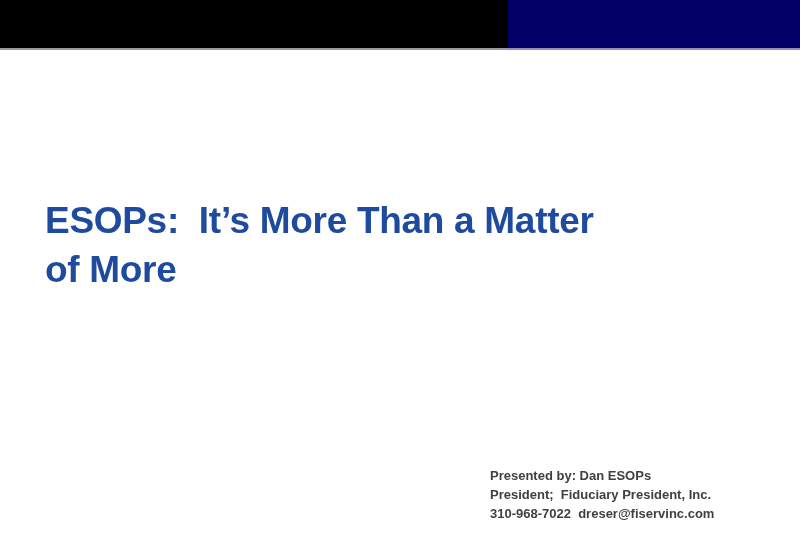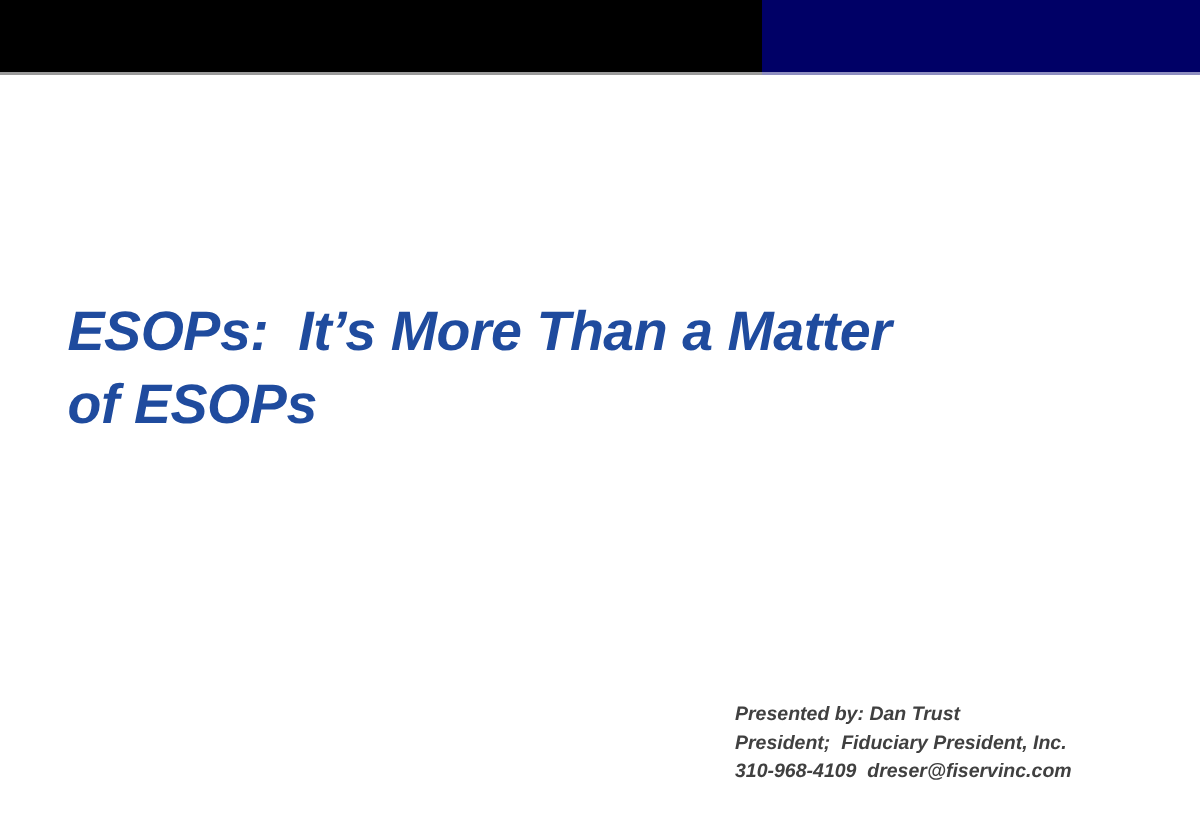--- a/index.html
+++ b/index.html
@@ -11,21 +11,20 @@
   body {
     font-family: "Liberation Sans", sans-serif;
   }
 
   #slide {
     position: relative;
     width: 800px;
     height: 548px;
     background: #ffffff;
     overflow: hidden;
-    font-style: italic;
   }
 
   
   .topbar {
     position: absolute;
     top: 0;
     left: 0;
     width: 800px;
     height: 48px;
   }
@@ -104,22 +103,22 @@
 
   <div class="topbar">
     <div class="topbar-black"></div>
     <div class="topbar-navy"></div>
   </div>
   <div class="topbar-rule"></div>
   <div class="topbar-rule-navy"></div>
 
   <div class="title-block">
     <span class="title-line">ESOPs:  It’s More Than a Matter</span>
-    <span class="title-line">of ESOPs</span>
+    <span class="title-line">of More</span>
   </div>
 
   <div class="presenter-block">
-    <span class="presenter-line">Presented by: Dan Trust</span>
+    <span class="presenter-line">Presented by: Dan ESOPs</span>
     <span class="presenter-line">President;  Fiduciary President, Inc.</span>
-    <span class="presenter-line">310-968-4109  dreser@fiservinc.com</span>
+    <span class="presenter-line">310-968-7022  dreser@fiservinc.com</span>
   </div>
 
 </div>
 
 </body></html>

